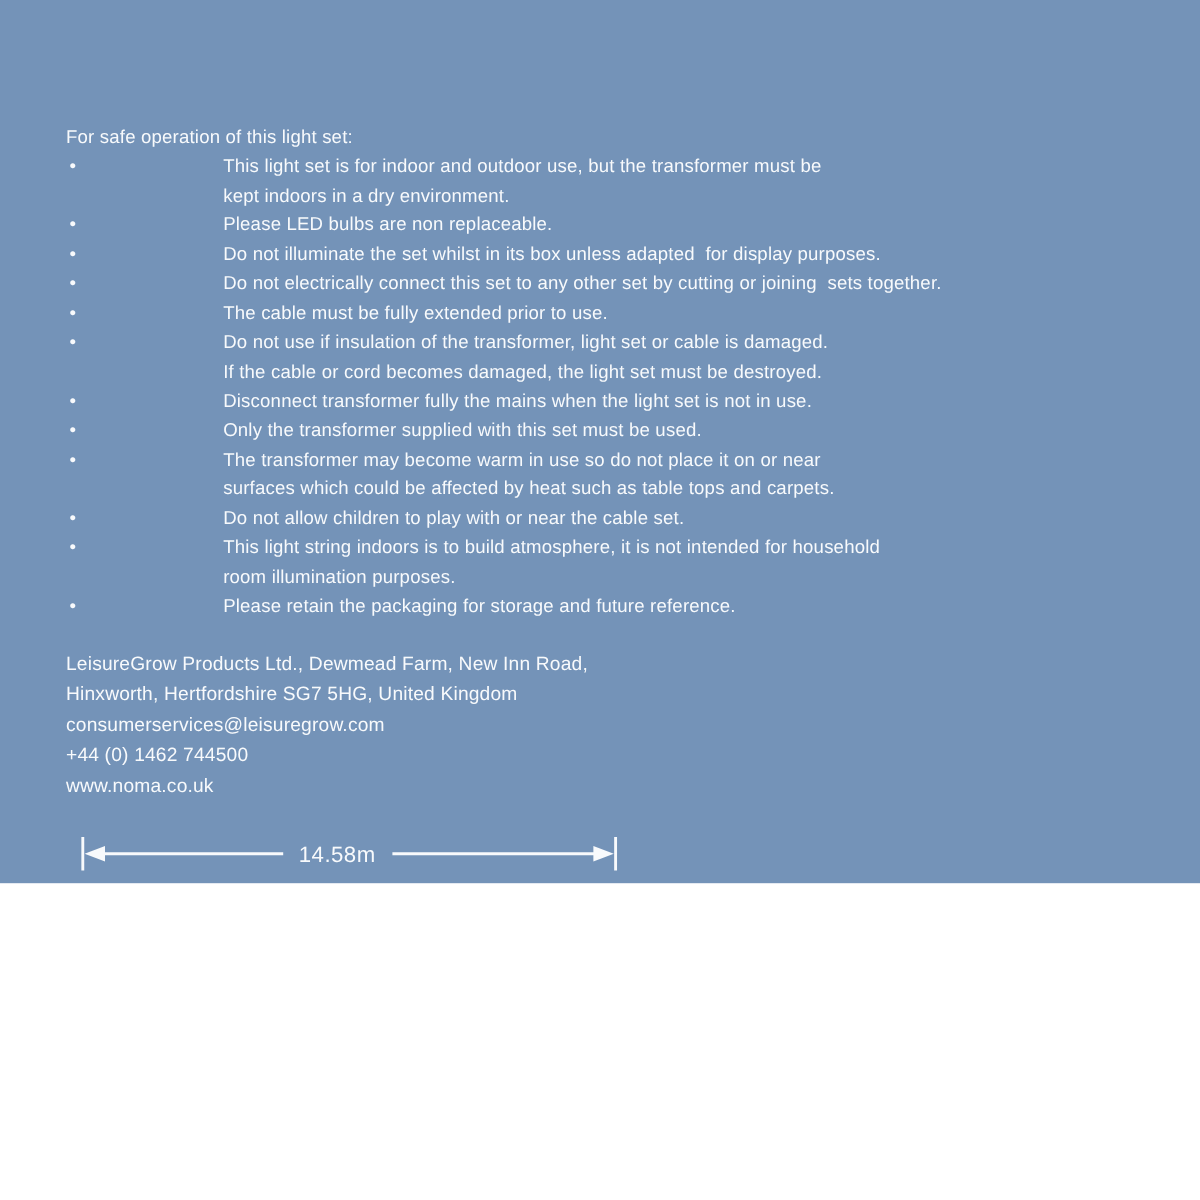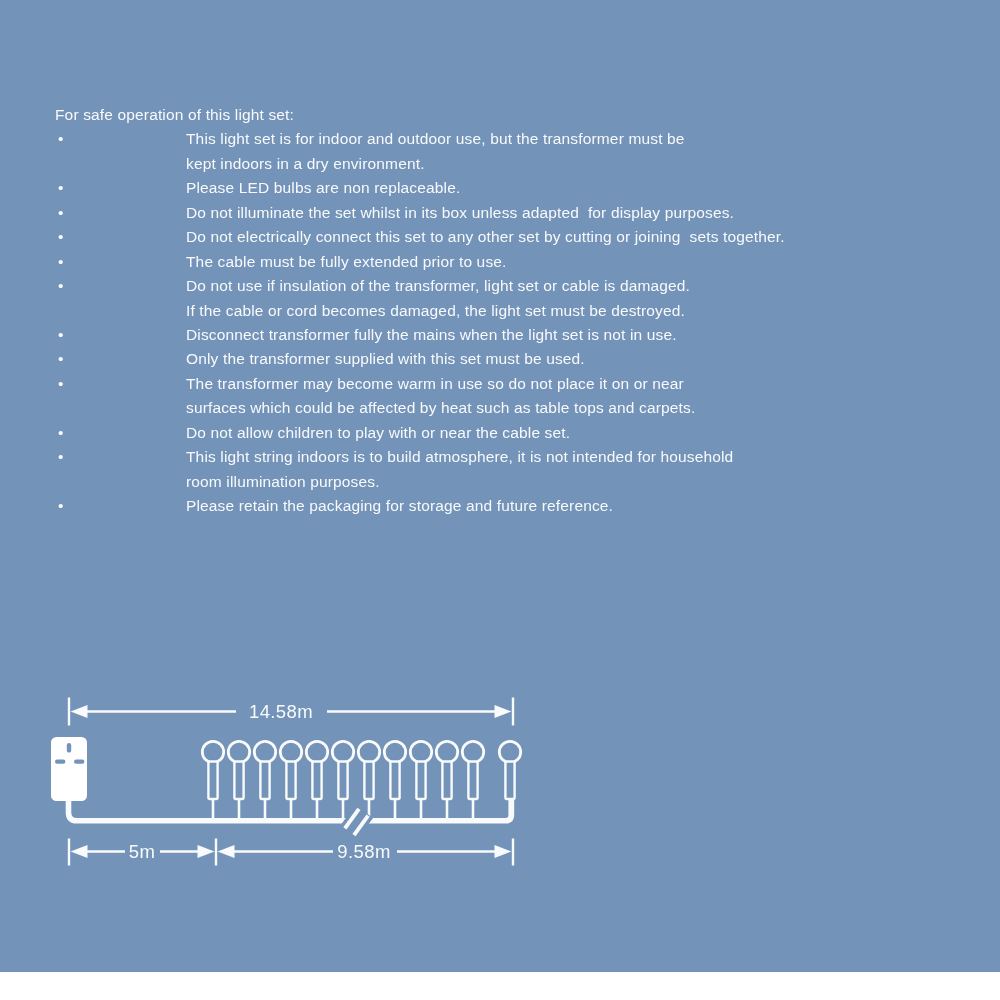--- a/index.html
+++ b/index.html
@@ -1,17 +1,17 @@
 <!DOCTYPE html>
 <html><head>
 <meta charset="utf-8">
 <style>
   html,body{margin:0;padding:0;}
   .page{
-    position:relative;width:1000px;height:972px;overflow:hidden;
+    position:relative;width:1000px;height:736px;overflow:hidden;
     background:#7493B8;color:#F8FAFC;
     font-family:"Liberation Sans",sans-serif;
     -webkit-font-smoothing:antialiased;
   }
   
   .safety{position:absolute;left:55px;top:103px;font-size:15.5px;line-height:24.45px;letter-spacing:0.15px;}
   .srow{position:relative;height:24.45px;white-space:pre;}
   .srow .bullet{position:absolute;left:3px;top:0;}
   .srow .txt{position:absolute;left:85px;top:0;margin-left:46px;}
   .srow .head{position:absolute;left:0;top:0;}
@@ -43,20 +43,27 @@
     <div class="srow"><span class="bullet">•</span><span class="txt">Disconnect transformer fully the mains when the light set is not in use.</span></div>
     <div class="srow"><span class="bullet">•</span><span class="txt">Only the transformer supplied with this set must be used.</span></div>
     <div class="srow"><span class="bullet">•</span><span class="txt">The transformer may become warm in use so do not place it on or near</span></div>
     <div class="srow"><span class="txt">surfaces which could be affected by heat such as table tops and carpets.</span></div>
     <div class="srow"><span class="bullet">•</span><span class="txt">Do not allow children to play with or near the cable set.</span></div>
     <div class="srow"><span class="bullet">•</span><span class="txt">This light string indoors is to build atmosphere, it is not intended for household</span></div>
     <div class="srow"><span class="txt">room illumination purposes.</span></div>
     <div class="srow"><span class="bullet">•</span><span class="txt">Please retain the packaging for storage and future reference.</span></div>
   </div>
 
+  <div class="contact">
+    <div class="cline">LeisureGrow Products Ltd., Dewmead Farm, New Inn Road,</div>
+    <div class="cline">Hinxworth, Hertfordshire SG7 5HG, United Kingdom</div>
+    <div class="cline">consumerservices@leisuregrow.com</div>
+    <div class="cline">+44 (0) 1462 744500</div>
+    <div class="cline">www.noma.co.uk</div>
+  </div>
 
   <svg class="diagram" width="1000" height="1000" viewBox="0 0 1000 1000">
     <defs>
       <g id="bulb">
         <line x1="0" y1="796" x2="0" y2="820" stroke="#F8FAFC" stroke-width="2.6"></line>
         <circle cx="0" cy="752" r="10.7" fill="none" stroke="#F8FAFC" stroke-width="2.8"></circle>
         <rect x="-4.6" y="761.5" width="9.2" height="37.5" rx="1.5" fill="#7493B8" stroke="#F8FAFC" stroke-width="2.4"></rect>
       </g>
     </defs>
 

